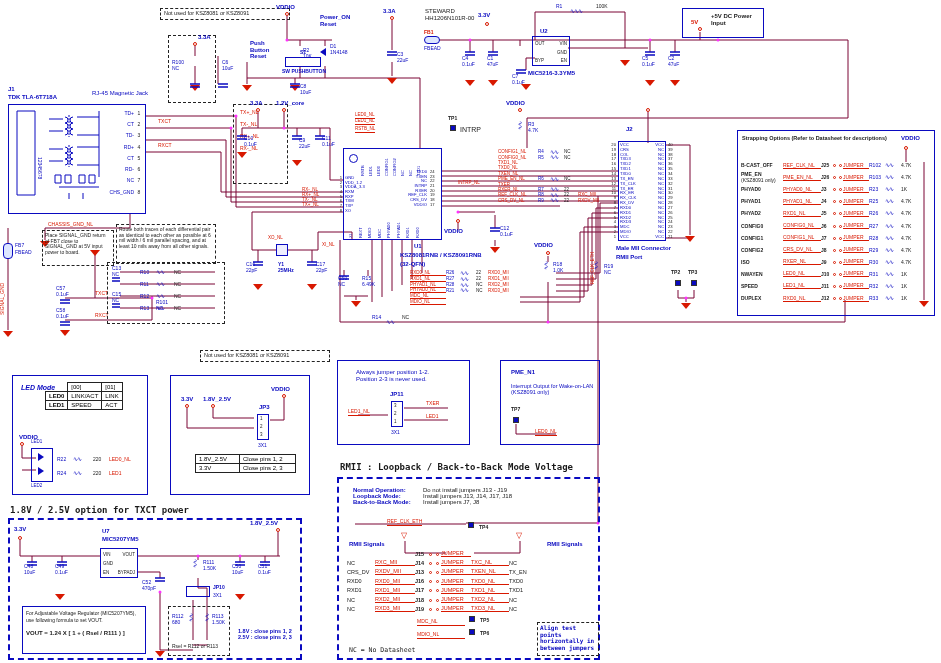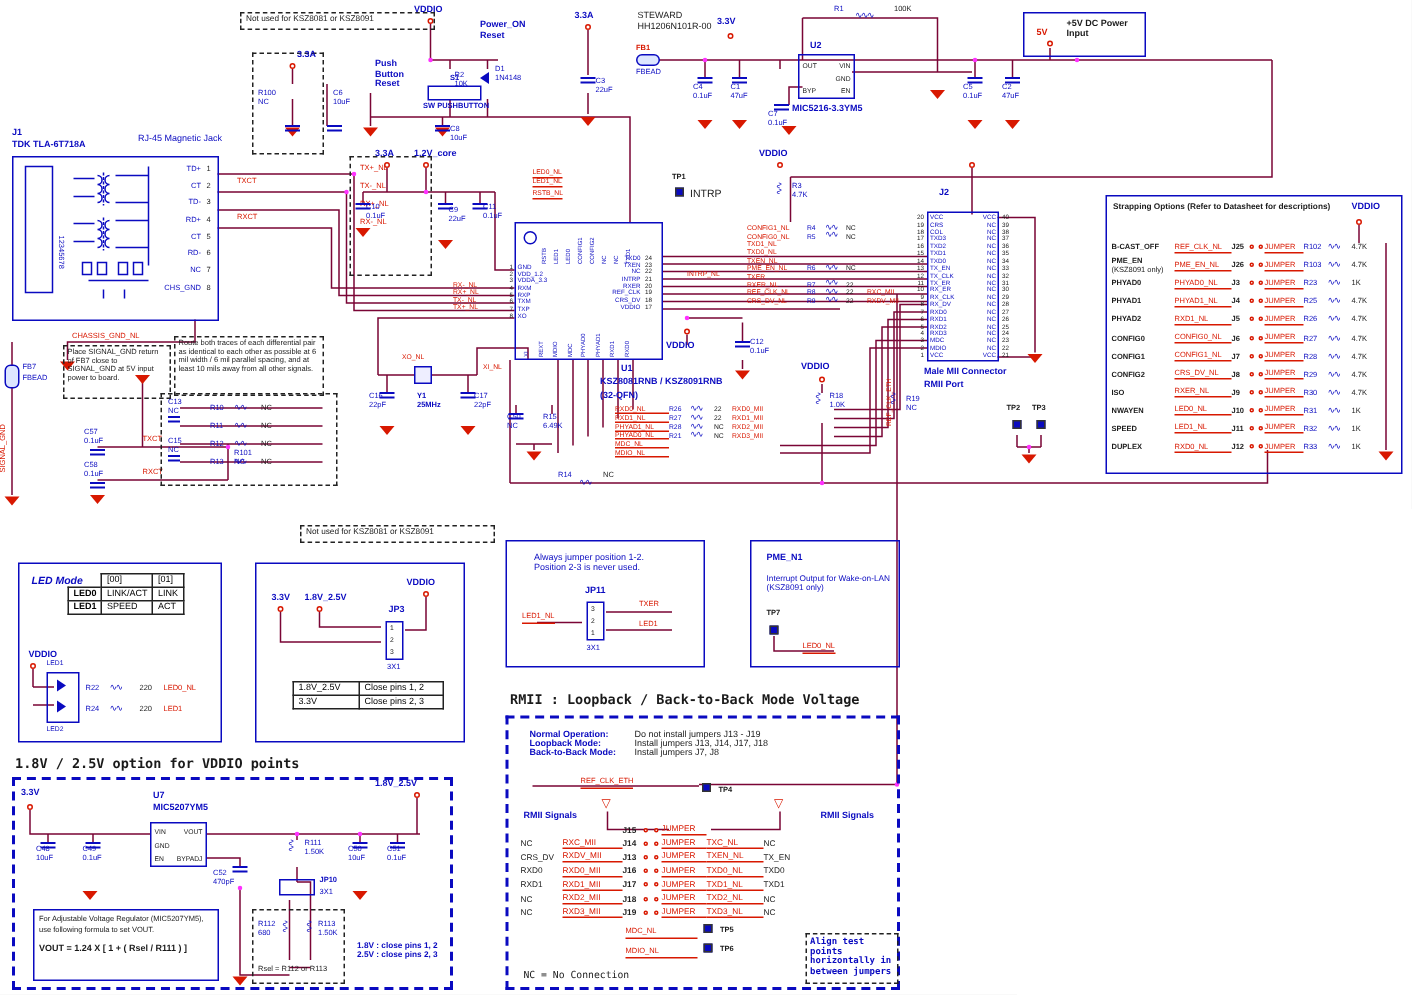--- a/index.html
+++ b/index.html
@@ -1110,25 +1110,25 @@
           <span class="red rline" style="width:38px">TXD3_NL</span>
           <span style="width:26px;color:#1a1a1a">NC</span>
         </div>
       </div>
     <div class="abs lbl l5 red rline" style="left:78px;top:140px;width:48px">MDC_NL</div>
     <div class="abs tp" style="left:130px;top:137px"></div>
     <div class="abs lbl l5 b" style="left:141px;top:139px">TP5</div>
     <div class="abs lbl l5 red rline" style="left:78px;top:153px;width:48px">MDIO_NL</div>
     <div class="abs tp" style="left:130px;top:150px"></div>
     <div class="abs lbl l5 b" style="left:141px;top:152px">TP6</div>
-    <div class="abs lbl mono" style="left:10px;top:168px;font-size:6.5px;color:#1a1a1a">NC = No Connection</div>
+    <div class="abs lbl mono" style="left:10px;top:168px;font-size:6.5px;color:#1a1a1a">NC = No Datasheet</div>
     <div class="abs bxd lbl b mono blue" style="left:198px;top:143px;width:62px;height:34px;padding:2px;white-space:normal;font-size:6px">Align test points horizontally in between jumpers</div>
   </div>
 
-  <div class="abs lbl b mono" style="left:10px;top:506px;font-size:9px;color:#1a1a1a">1.8V / 2.5V option for VDDIO points</div>
+  <div class="abs lbl b mono" style="left:10px;top:506px;font-size:9px;color:#1a1a1a">1.8V / 2.5V option for TXCT power</div>
   <div class="abs bxdb" style="left:8px;top:518px;width:294px;height:142px;border-width:2px"></div>
   <div class="abs lbl b blue" style="left:14px;top:526px">3.3V</div>
   <div class="abs lbl b blue" style="left:102px;top:528px">U7</div>
   <div class="abs lbl b blue" style="left:102px;top:536px">MIC5207YM5</div>
   <div class="abs bxb" style="left:100px;top:548px;width:38px;height:30px">
     <span class="abs l4" style="left:2px;top:3px;color:#1a1a1a">VIN</span>
     <span class="abs l4" style="right:2px;top:3px;color:#1a1a1a">VOUT</span>
     <span class="abs l4" style="left:2px;top:12px;color:#1a1a1a">GND</span>
     <span class="abs l4" style="left:2px;top:21px;color:#1a1a1a">EN</span>
     <span class="abs l4" style="right:2px;top:21px;color:#1a1a1a">BYPADJ</span>

